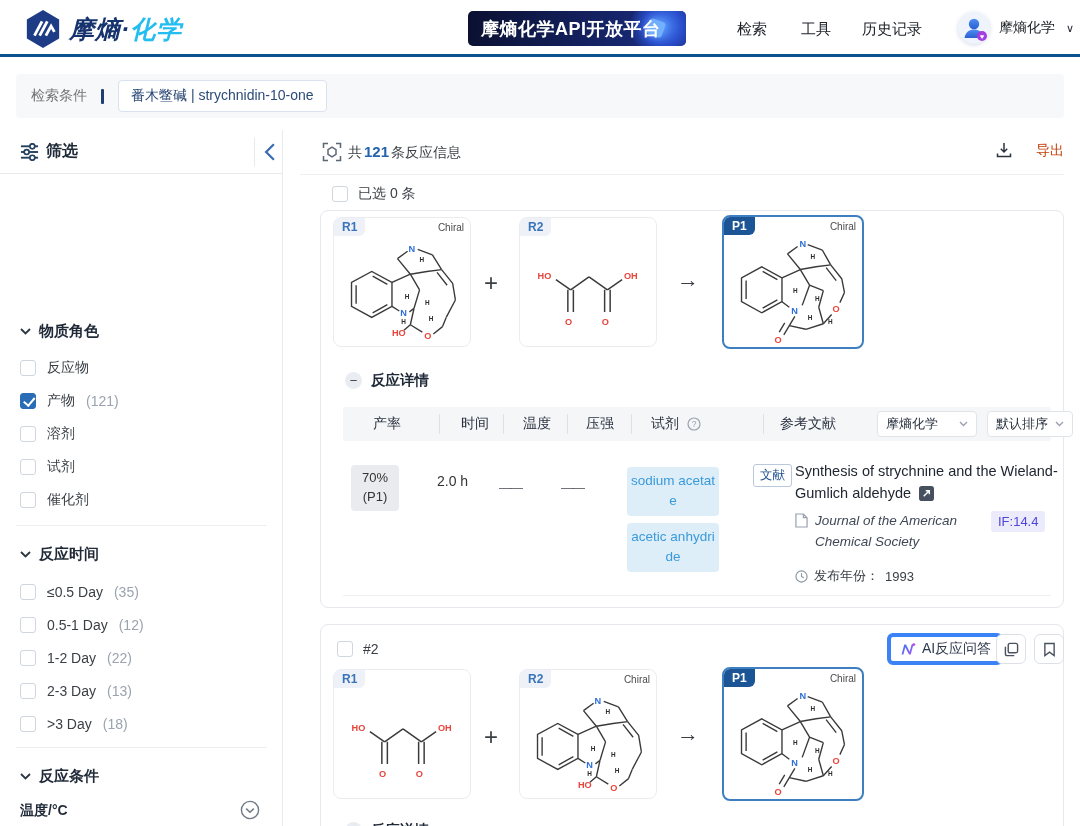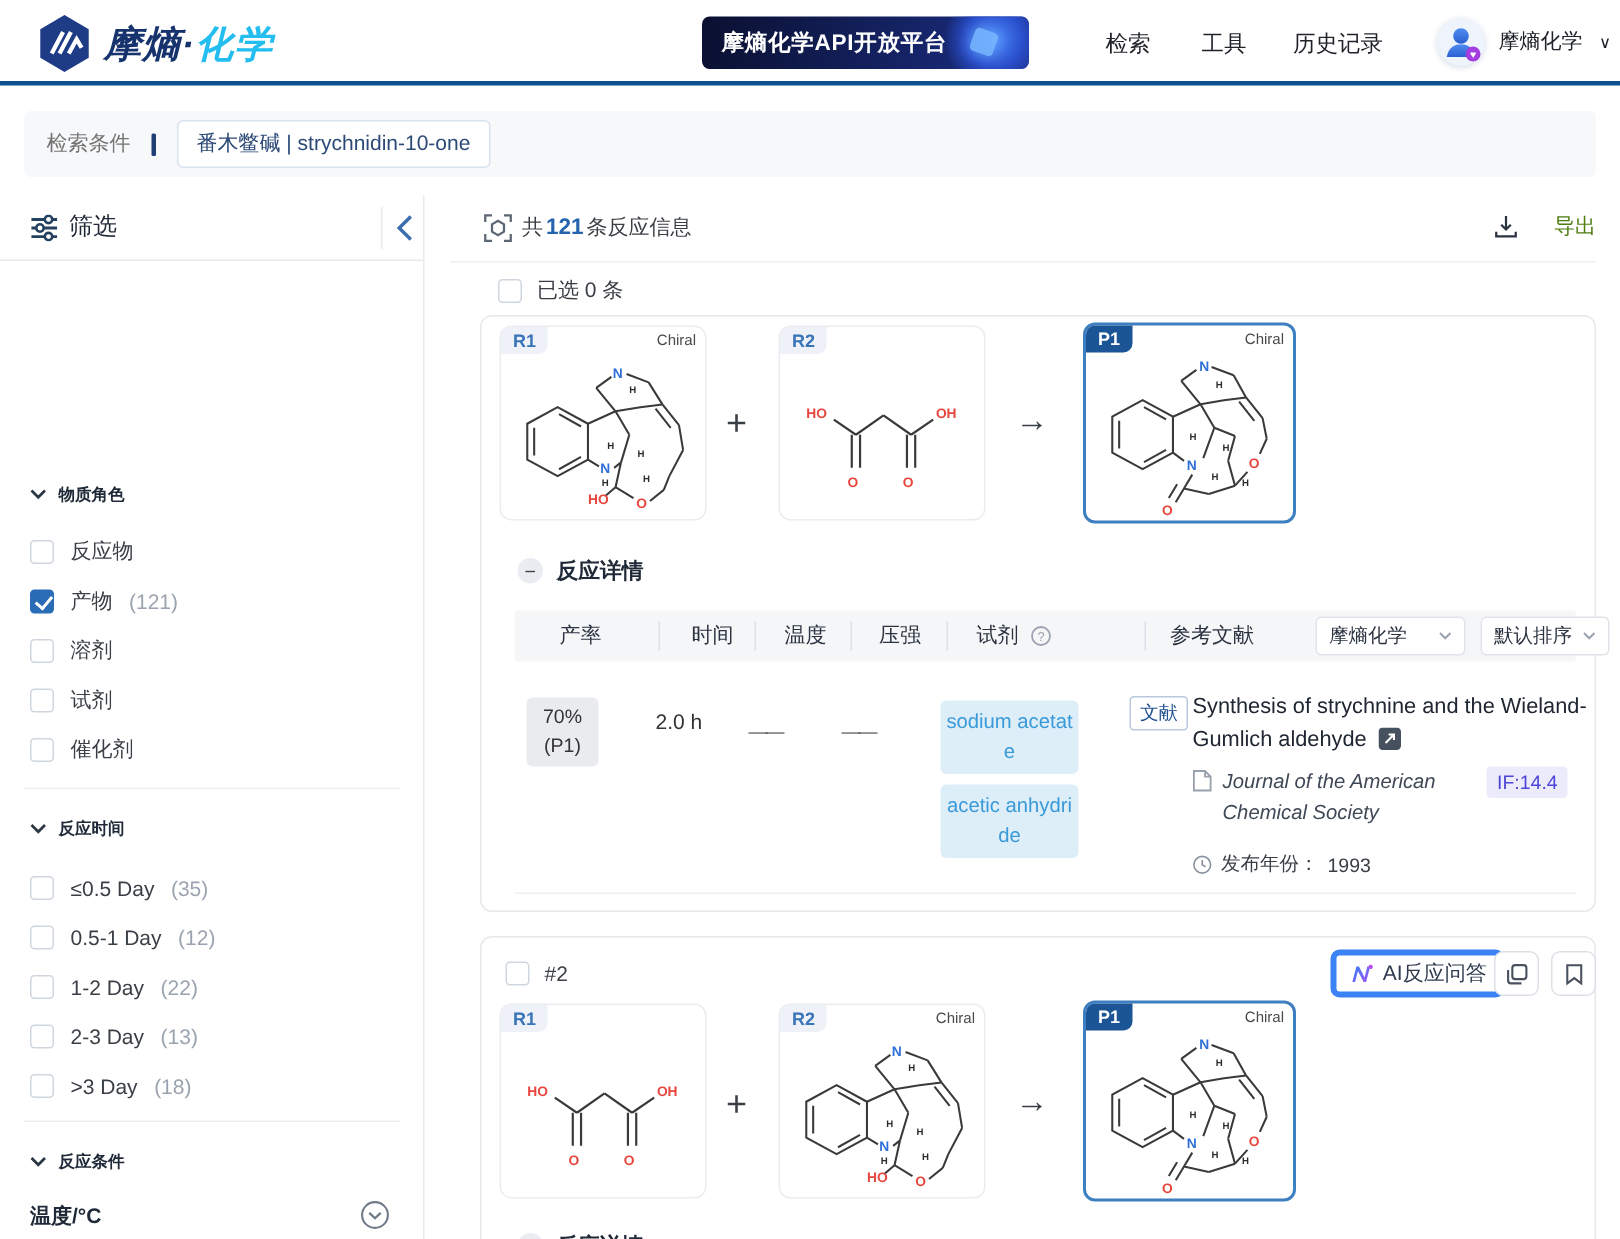--- a/index.html
+++ b/index.html
@@ -6,57 +6,57 @@
   body{font-family:"Liberation Sans","DejaVu Sans",sans-serif;-webkit-font-smoothing:antialiased;}
   .page{position:relative;width:1080px;height:826px;background:#fff;overflow:hidden;}
 
   
   .hdr{position:absolute;left:0;top:0;width:1080px;height:57px;background:#fff;border-bottom:3px solid #0a5190;box-sizing:border-box;}
   .logo{position:absolute;left:24px;top:8px;display:flex;align-items:center;gap:7px;cursor:pointer;}
   .brand{font-size:25px;font-weight:bold;letter-spacing:1px;font-style:italic;}
   .brand .navy{color:#17336e;} .brand .cyan{color:#23bdf0;}
   .banner{position:absolute;left:468px;top:11px;width:218px;height:35px;border-radius:5px;overflow:hidden;
     background:linear-gradient(100deg,#0a1030 0%,#14215f 55%,#1b2f86 100%);display:flex;align-items:center;cursor:pointer;}
-  .banner .btxt{color:#fff;font-size:15px;font-weight:bold;padding-left:13px;position:relative;z-index:2;letter-spacing:.5px;}
+  .banner .btxt{color:#fff;font-size:18px;font-weight:bold;padding-left:13px;position:relative;z-index:2;letter-spacing:.5px;}
   .banner .glow{position:absolute;right:-6px;top:-10px;width:64px;height:56px;border-radius:50%;
     background:radial-gradient(circle at 55% 45%,#4f8dff 0%,#2b50d0 40%,rgba(20,30,90,0) 72%);opacity:.95;}
   .banner .cube{position:absolute;right:22px;top:9px;width:16px;height:16px;background:#77b6ff;transform:rotate(20deg);border-radius:3px;box-shadow:0 0 10px #6fb0ff;opacity:.9;}
   .nav{position:absolute;top:20px;font-size:15px;color:#20242a;cursor:pointer;}
   .user{position:absolute;left:958px;top:12px;display:flex;align-items:center;gap:9px;cursor:pointer;}
   .uname{font-size:14px;color:#20242a;}
   .ucaret{font-size:11px;color:#20242a;margin-left:2px;}
   .avatar{position:relative;width:32px;height:32px;border-radius:50%;background:#eef3fc;box-shadow:0 1px 4px rgba(30,60,120,.18);}
 
   
   .sbar{position:absolute;left:16px;top:74px;width:1048px;height:44px;background:#f7f8fa;border-radius:4px;display:flex;align-items:center;}
   .sbar .slabel{margin-left:15px;font-size:14px;color:#737373;}
   .sbar .sdiv{width:3px;height:15px;background:#1e3f73;margin:0 14px;border-radius:1px;}
   .qchip{background:#fff;border:1px solid #d9e2ef;border-radius:4px;padding:6px 12px;font-size:14px;color:#2c4a77;cursor:pointer;}
 
   
   .side{position:absolute;left:0;top:130px;width:283px;height:696px;background:#fff;border-right:1px solid #e8eaed;box-sizing:border-box;}
   .side-hd{position:absolute;left:0;top:0;width:283px;height:44px;border-bottom:1px solid #e8eaed;box-sizing:border-box;}
-  .side-hd .t{position:absolute;left:46px;top:11px;font-size:16px;font-weight:normal;color:#1f2937;}
+  .side-hd .t{position:absolute;left:46px;top:11px;font-size:16px;font-weight:bold;color:#1f2937;}
   .side-hd .vline{position:absolute;left:254px;top:8px;width:1px;height:28px;background:#e8eaed;}
   .collapse{position:absolute;left:262px;top:13px;width:16px;height:18px;cursor:pointer;}
-  .sec-t{position:absolute;left:20px;display:flex;align-items:center;gap:8px;font-size:11px;font-weight:bold;color:#1f2937;cursor:pointer;}
+  .sec-t{position:absolute;left:20px;display:flex;align-items:center;gap:8px;font-size:15px;font-weight:bold;color:#1f2937;cursor:pointer;}
   .opt{position:absolute;left:20px;height:20px;display:flex;align-items:center;gap:11px;font-size:14px;color:#3a3f45;cursor:pointer;}
   .cb{width:16px;height:16px;border:1px solid #cfd6de;border-radius:3px;background:#fff;box-sizing:border-box;position:relative;flex:none;}
   .cb.checked{background:#2a6cb5;border-color:#2a6cb5;}
   .cb.checked::after{content:"";position:absolute;left:4.5px;top:1.3px;width:4.5px;height:8.5px;border:solid #fff;border-width:0 2px 2px 0;transform:rotate(40deg);}
   .oc{color:#9aa3af;}
   .sdivl{position:absolute;left:16px;width:251px;height:1px;background:#eceef1;}
   .tmp-label{position:absolute;left:20px;top:672px;font-size:14px;font-weight:bold;color:#1f2937;}
   .tmp-caret{position:absolute;left:240px;top:670px;width:20px;height:20px;cursor:pointer;}
 
   
   .res-row{position:absolute;left:300px;top:140px;width:764px;height:26px;}
   .res-txt{position:absolute;left:48px;top:3px;font-size:14px;color:#3a3f45;}
   .res-txt b{color:#2563ad;font-size:15px;padding:0 2px;}
-  .export{position:absolute;right:0;top:2px;display:flex;align-items:center;gap:24px;font-size:14px;color:#4d7c0f;cursor:pointer;}
+  .export{position:absolute;right:0;top:2px;display:flex;gap:24px;font-size:14px;color:#c2410c;cursor:pointer;}
   .main-div{position:absolute;left:300px;top:174px;width:764px;height:1px;background:#edeff2;}
   .sel-row{position:absolute;left:332px;top:185px;display:flex;align-items:center;gap:10px;font-size:14px;color:#3a3f45;}
 
   .card{position:absolute;left:320px;width:744px;background:#fff;border:1px solid #e5e8ec;border-radius:8px;box-sizing:border-box;}
   .card1{top:210px;height:398px;}
   .card2{top:624px;height:260px;}
 
   .mtile{position:absolute;width:138px;height:130px;background:#fff;border:1px solid #ececef;border-radius:8px;box-sizing:border-box;cursor:pointer;}
   .mtile.product{width:142px;height:134px;border:2px solid #3d7fc0;}
   .mlabel{position:absolute;top:0;left:0;background:#eef1f7;color:#3a74b8;font-weight:bold;font-size:12px;padding:2px 8px;border-radius:6px 0 6px 0;}

